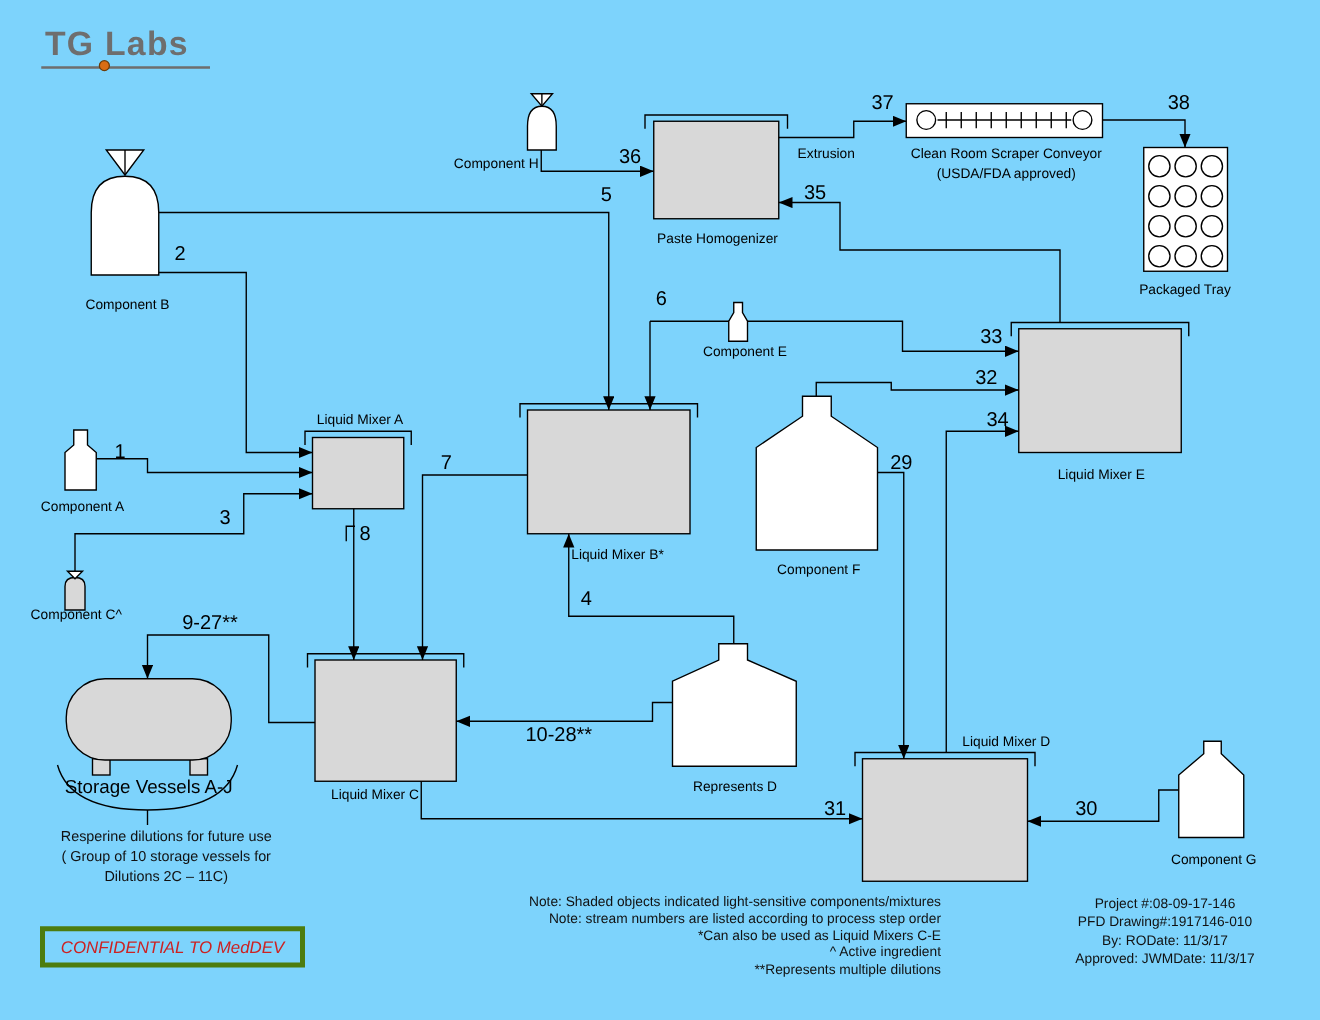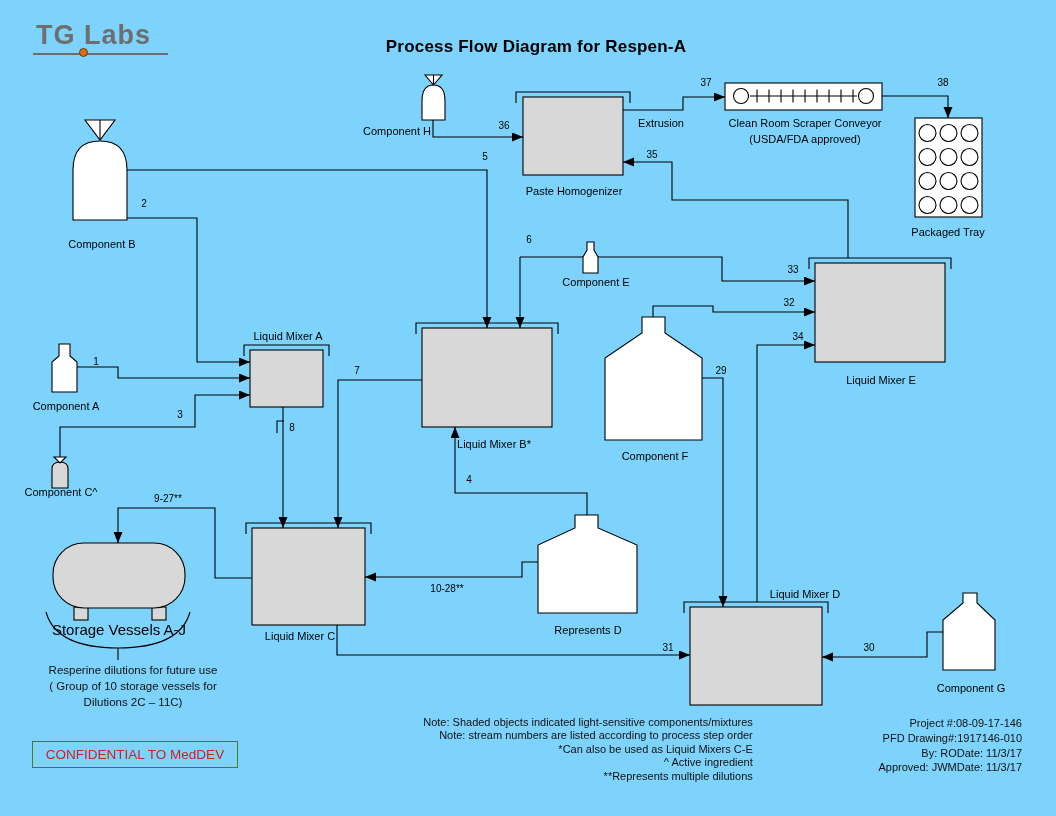--- a/index.html
+++ b/index.html
@@ -10,51 +10,50 @@
              color:#6e6e6e;letter-spacing:1px;}
   .logo-underline{position:absolute;left:33px;top:53px;width:135px;height:2px;background:#6e6e6e;}
   .logo-dot{position:absolute;left:79px;top:48px;width:9px;height:9px;border-radius:50%;
             background:#d96d14;border:1px solid #6b3c0a;box-sizing:border-box;}
   
   .title{position:absolute;left:536px;top:37px;transform:translateX(-50%);
          font-size:17px;font-weight:600;letter-spacing:.2px;white-space:nowrap;color:#000;}
   
   .lbl{position:absolute;transform:translateX(-50%);font-size:11px;line-height:13px;
        white-space:nowrap;color:#000;}
-  .num{position:absolute;transform:translateX(-50%);font-size:10px;line-height:13px;
+  .num{position:absolute;transform:translateX(-50%);font-size:16px;line-height:13px;
        white-space:nowrap;color:#000;}
   svg{position:absolute;left:0;top:0;}
   .shaded{fill:#d8d8d8;stroke:#000;stroke-width:1.1;}
   .white{fill:#ffffff;stroke:#000;stroke-width:1.1;}
   .line{fill:none;stroke:#000;stroke-width:1.1;}
   .flow{fill:none;stroke:#000;stroke-width:1.1;marker-end:url(#arr);}
   
   .storage-note{position:absolute;left:133px;top:662px;transform:translateX(-50%);
                 text-align:center;font-size:11.5px;line-height:16px;white-space:nowrap;}
   .notes{position:absolute;left:588px;top:716px;transform:translateX(-50%);
          text-align:right;font-size:11px;line-height:13.4px;white-space:nowrap;}
   
   .confidential{position:absolute;left:32px;top:741px;width:204px;height:25px;
-                border:1px solid #4d7c0f;color:#cc2222;font-size:13.5px;
-                display:flex;align-items:center;justify-content:center;white-space:nowrap;}
+                border:4px solid #4d7c0f;color:#cc2222;font-size:13.5px;
+                display:flex;align-items:center;justify-content:center;white-space:nowrap;font-style:italic;}
   
   .project{position:absolute;left:842px;top:716px;width:180px;font-size:11px;line-height:14.8px;}
-  .prow{display:flex;justify-content:flex-end;}
+  .prow{display:flex;justify-content:center;}
   .pval{text-align:right;}
 </style>
 </head>
 <body>
 
 <div id="canvas">
 
   <div class="logo-text">TG Labs</div>
   <div class="logo-underline"></div>
   <div class="logo-dot"></div>
 
-  <div class="title">Process Flow Diagram for Respen-A</div>
 
   <svg width="1056" height="816" viewBox="0 0 1056 816">
     <defs>
       <marker id="arr" markerWidth="12" markerHeight="10" refX="11" refY="4.5" orient="auto" markerUnits="userSpaceOnUse">
         <path d="M0,0 L11,4.5 L0,9 Z" fill="#000"></path>
       </marker>
     </defs>
 
     <rect class="shaded" x="523" y="97" width="100" height="78"></rect>
     <path class="line" d="M516,103 V92 H630 V103"></path>

